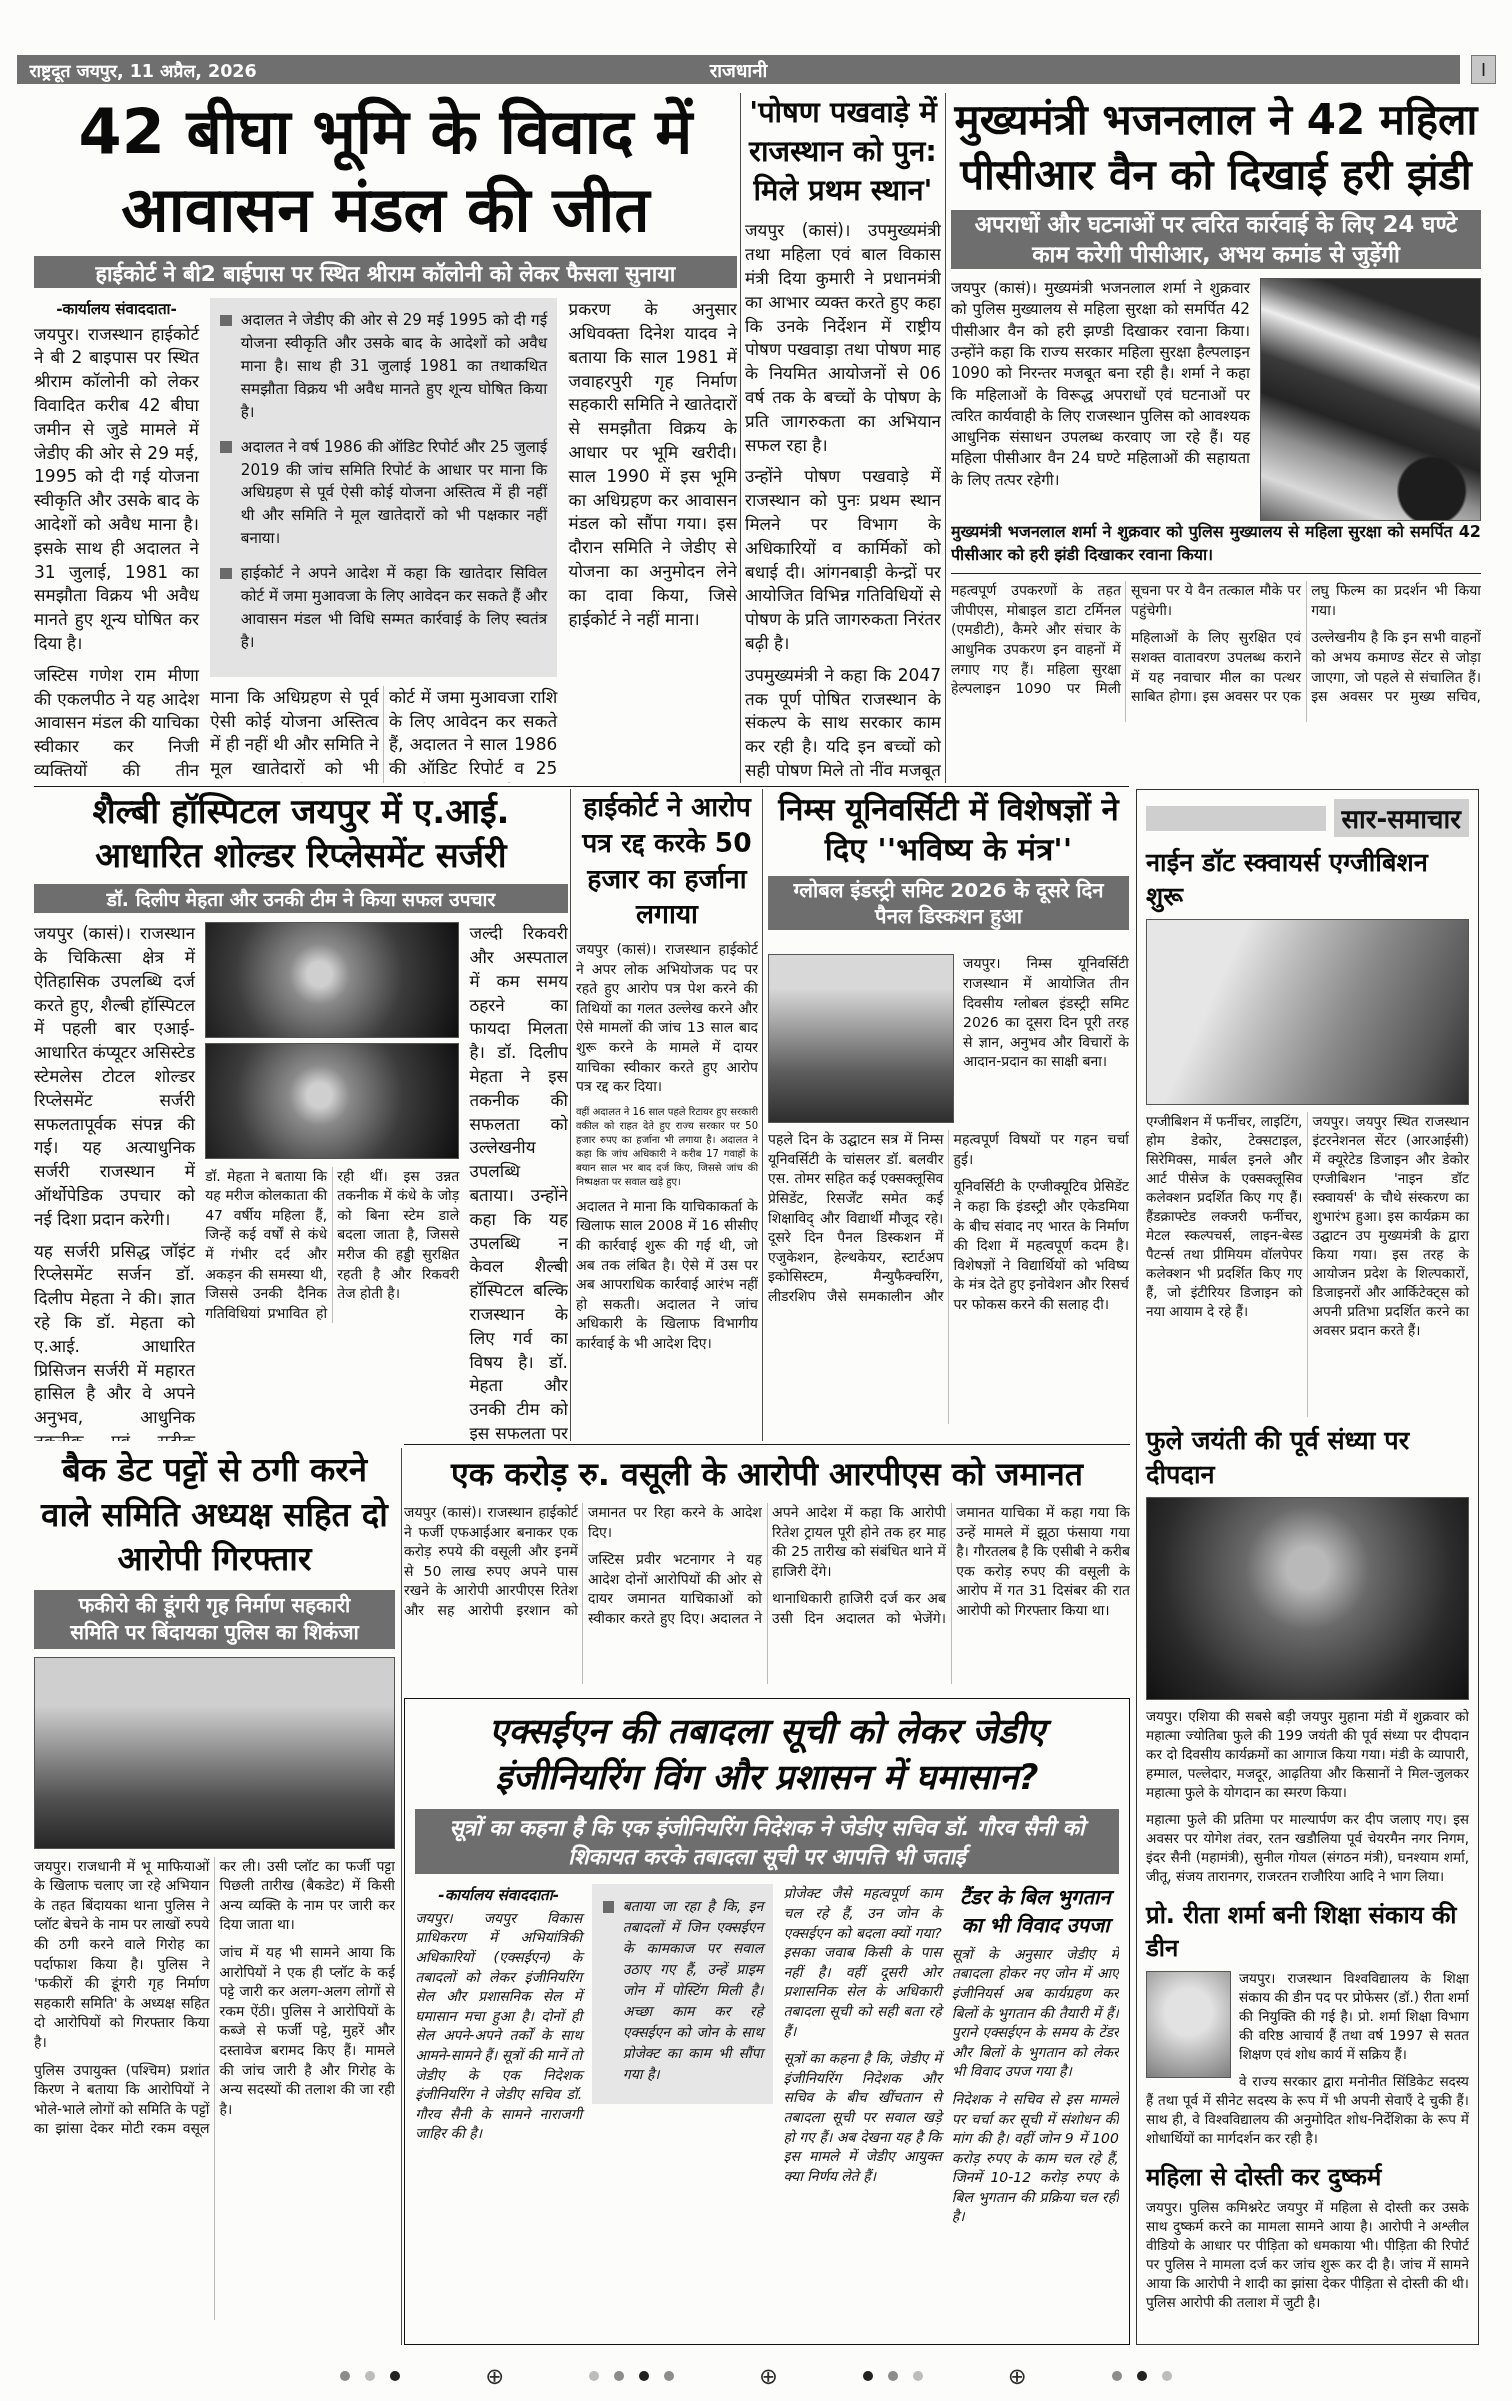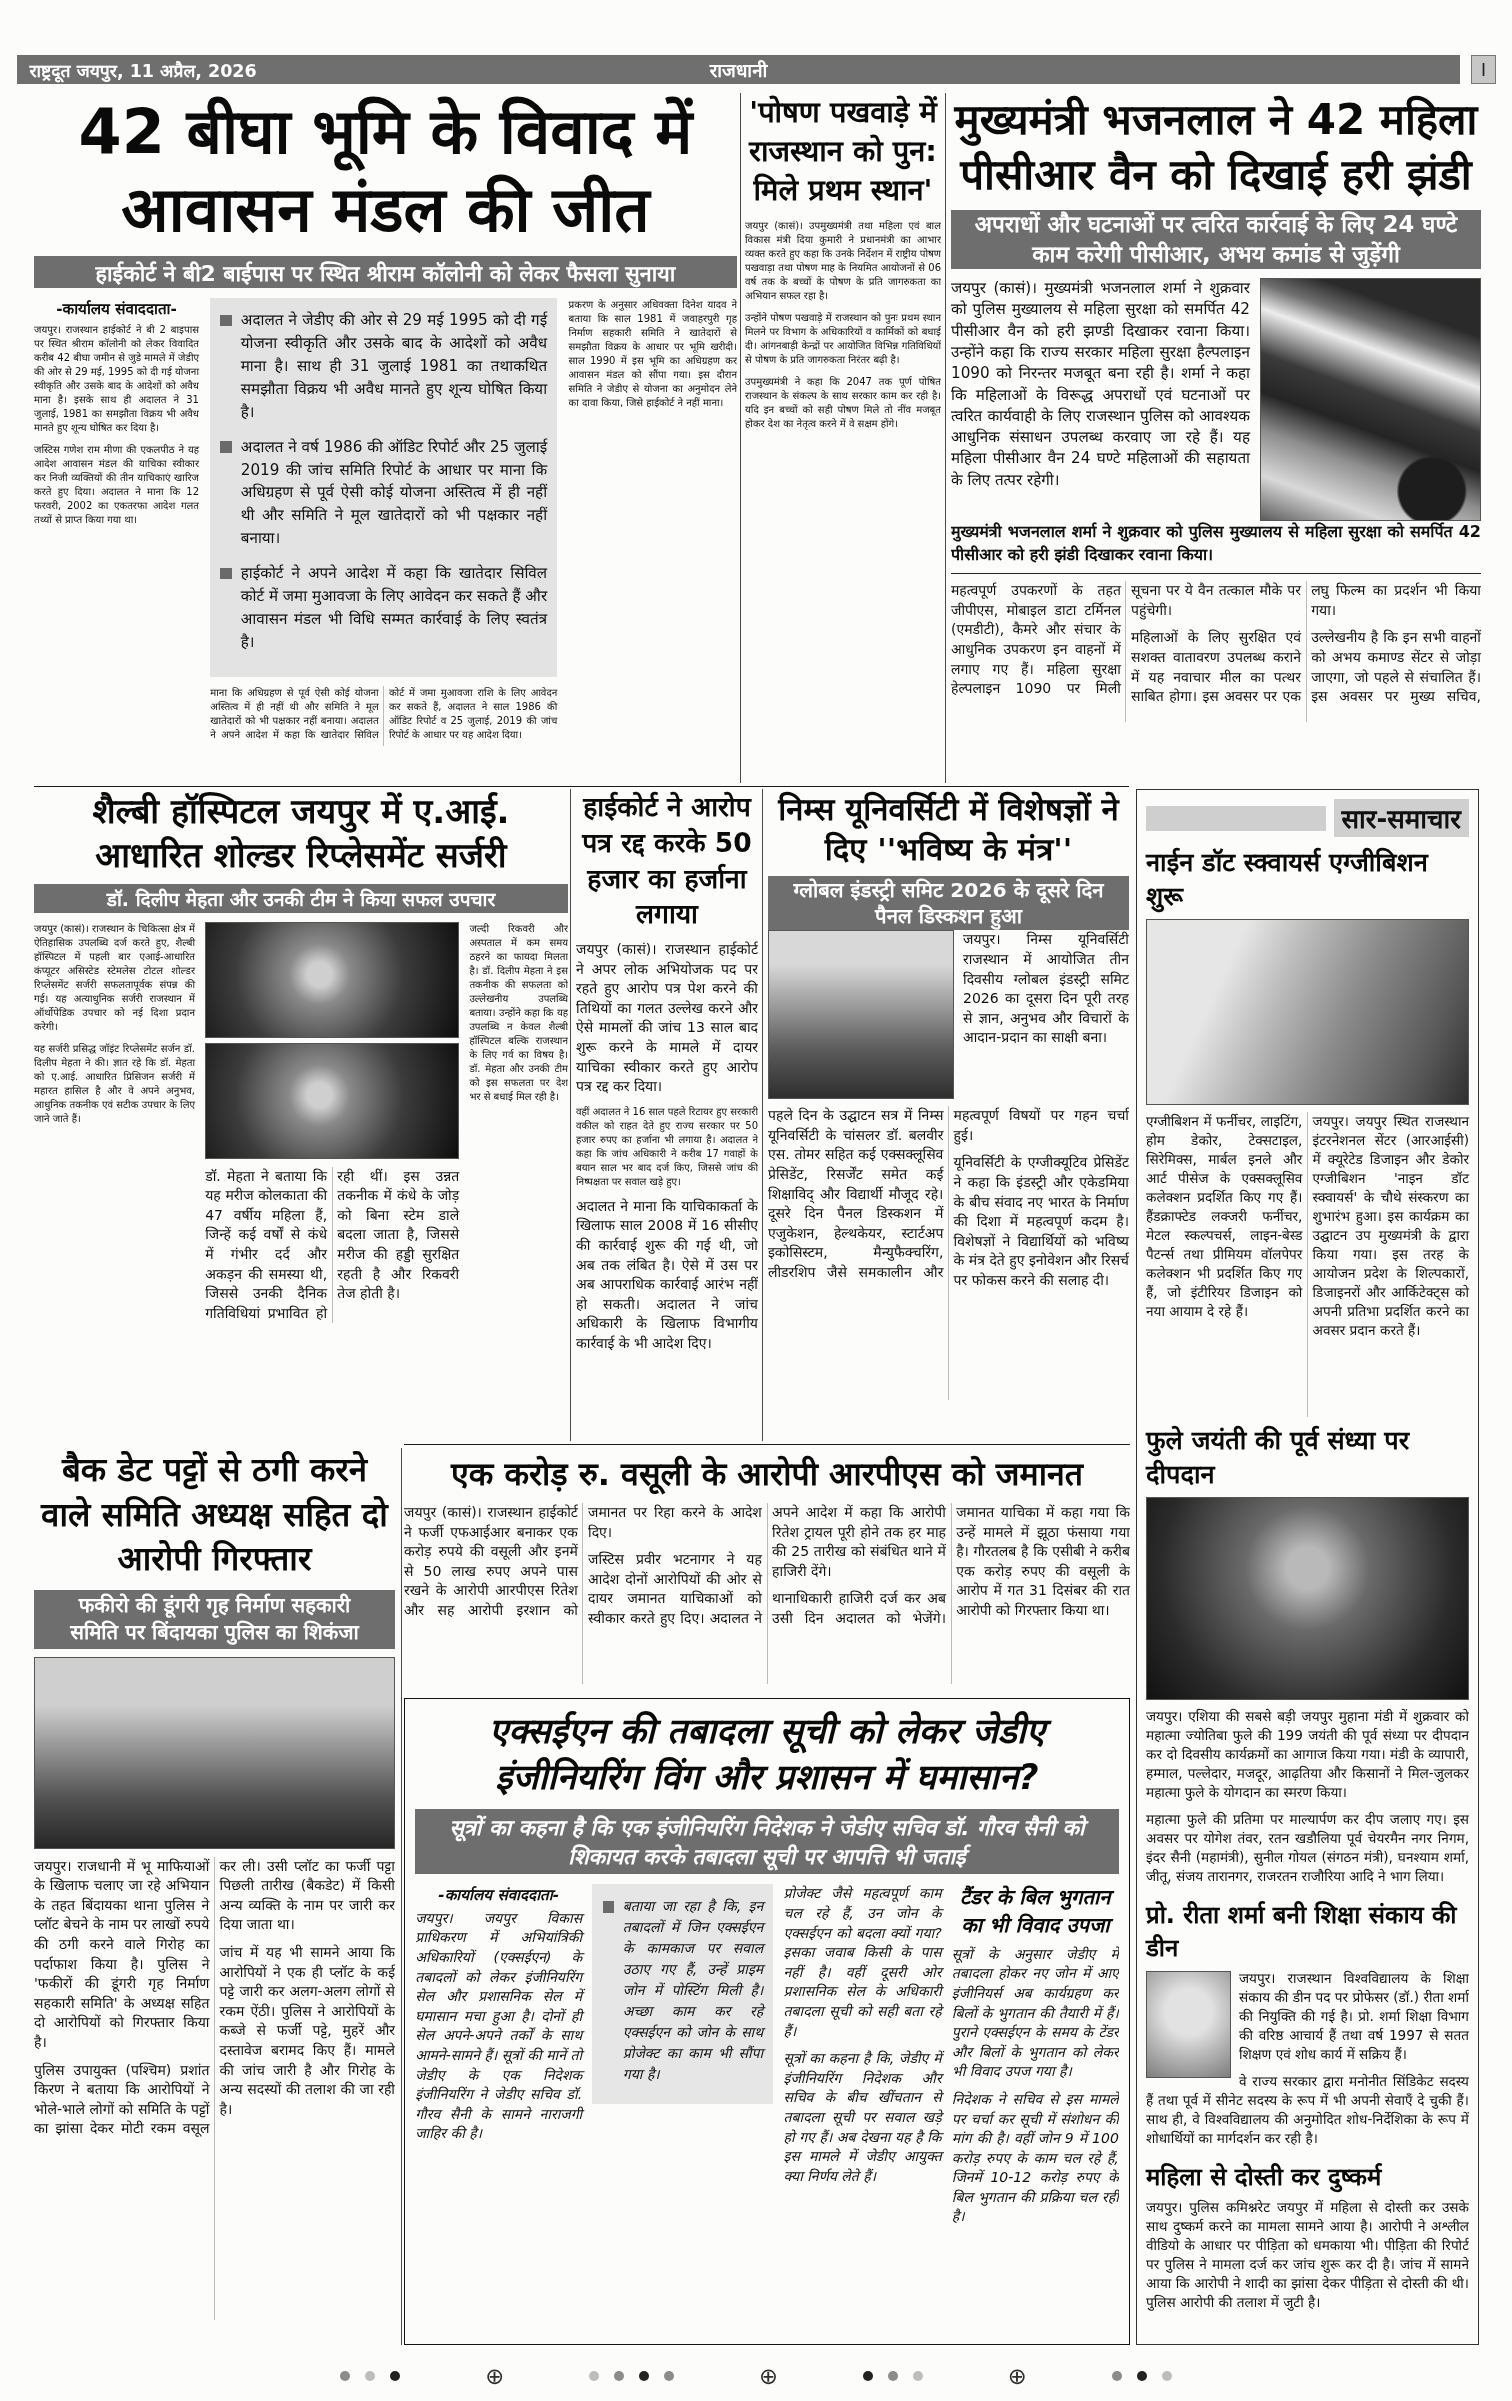--- a/index.html
+++ b/index.html
@@ -12,21 +12,21 @@
             color:#fff;display:flex;align-items:center;justify-content:space-between;padding:0 12.4px;box-sizing:border-box;}
   .masthead .ed{font-size:17.5px;font-weight:bold;}
   .masthead .sec{position:absolute;left:50%;transform:translateX(-50%);font-size:18.6px;font-weight:bold;}
   .pgmark{position:absolute;right:16px;top:55px;width:25px;height:29px;background:#c7c7c7;border:1.1px solid #777;
           box-sizing:border-box;display:flex;align-items:center;justify-content:center;font-size:17px;color:#222;}
   
   .story{position:absolute;overflow:hidden;box-sizing:border-box;}
   .hl{font-weight:bold;text-align:center;color:#0a0a0a;}
   .bar{background:#6e6e6e;color:#fff;font-weight:bold;text-align:center;display:flex;align-items:center;justify-content:center;box-sizing:border-box;}
   .byline{font-weight:bold;text-align:center;font-size:15.2px;margin:0 0 4.5px 0;}
-  p.b{font-size:10px;line-height:1.40;text-align:justify;margin:0 0 8px 0;}
+  p.b{font-size:17px;line-height:1.40;text-align:justify;margin:0 0 8px 0;}
   .cols2{column-count:2;column-gap:10.2px;column-rule:0.6px solid #bbb;}
   .cols3{column-count:3;column-gap:10.2px;column-rule:0.6px solid #bbb;}
   .cols4{column-count:4;column-gap:10.2px;column-rule:0.6px solid #bbb;}
   .graybox{background:#e3e3e3;padding:11.3px 10.2px;box-sizing:border-box;}
   .bullet{display:flex;margin-bottom:12.4px;}
   .bullet .sq{flex:0 0 11.3px;height:11.3px;background:#6a6a6a;margin:5.6px 9px 0 0;}
   .bullet .tx{font-size:15.2px;line-height:1.5;text-align:justify;}
   .photo{background:#9a9a9a;box-sizing:border-box;border:0.6px solid #555;}
   .ph-flag{background:
      radial-gradient(circle at 78% 88%, #1d1d1d 0 12%, transparent 13%),
@@ -152,21 +152,21 @@
     <div style="margin-top:8px;">
       <p class="b" style="font-size:14px;">जयपुर (कासं)। राजस्थान हाईकोर्ट ने अपर लोक अभियोजक पद पर रहते हुए आरोप पत्र पेश करने की तिथियों का गलत उल्लेख करने और ऐसे मामलों की जांच 13 साल बाद शुरू करने के मामले में दायर याचिका स्वीकार करते हुए आरोप पत्र रद्द कर दिया।</p>
       <p class="b" style="font-size:10px;">वहीं अदालत ने 16 साल पहले रिटायर हुए सरकारी वकील को राहत देते हुए राज्य सरकार पर 50 हजार रुपए का हर्जाना भी लगाया है। अदालत ने कहा कि जांच अधिकारी ने करीब 17 गवाहों के बयान साल भर बाद दर्ज किए, जिससे जांच की निष्पक्षता पर सवाल खड़े हुए।</p>
       <p class="b" style="font-size:14px;">अदालत ने माना कि याचिकाकर्ता के खिलाफ साल 2008 में 16 सीसीए की कार्रवाई शुरू की गई थी, जो अब तक लंबित है। ऐसे में उस पर अब आपराधिक कार्रवाई आरंभ नहीं हो सकती। अदालत ने जांच अधिकारी के खिलाफ विभागीय कार्रवाई के भी आदेश दिए।</p>
     </div>
   </div>
 
   <div class="story" style="left:768px;top:789px;width:361px;height:652px;">
     <div class="hl" style="font-size:31px;line-height:1.3;">निम्स यूनिवर्सिटी में विशेषज्ञों ने दिए ''भविष्य के मंत्र''</div>
     <div class="bar" style="height:54px;font-size:20.3px;line-height:1.3;margin-top:6.8px;padding:0 6.8px;">ग्लोबल इंडस्ट्री समिट 2026 के दूसरे दिन पैनल डिस्कशन हुआ</div>
-    <div style="display:flex;gap:9px;margin-top:0;">
+    <div style="display:flex;gap:9px;margin-top:24px;">
       <div class="photo ph-panel" style="flex:0 0 186px;height:169px;"></div>
       <div style="flex:1;">
         <p class="b" style="font-size:14px;">जयपुर। निम्स यूनिवर्सिटी राजस्थान में आयोजित तीन दिवसीय ग्लोबल इंडस्ट्री समिट 2026 का दूसरा दिन पूरी तरह से ज्ञान, अनुभव और विचारों के आदान-प्रदान का साक्षी बना।</p>
       </div>
     </div>
     <div class="cols2" style="margin-top:6.8px;height:294px;">
       <p class="b" style="font-size:14px;">पहले दिन के उद्घाटन सत्र में निम्स यूनिवर्सिटी के चांसलर डॉ. बलवीर एस. तोमर सहित कई एक्सक्लूसिव प्रेसिडेंट, रिसर्जेंट समेत कई शिक्षाविद् और विद्यार्थी मौजूद रहे। दूसरे दिन पैनल डिस्कशन में एजुकेशन, हेल्थकेयर, स्टार्टअप इकोसिस्टम, मैन्युफैक्चरिंग, लीडरशिप जैसे समकालीन और महत्वपूर्ण विषयों पर गहन चर्चा हुई।</p>
       <p class="b" style="font-size:14px;">यूनिवर्सिटी के एग्जीक्यूटिव प्रेसिडेंट ने कहा कि इंडस्ट्री और एकेडमिया के बीच संवाद नए भारत के निर्माण की दिशा में महत्वपूर्ण कदम है। विशेषज्ञों ने विद्यार्थियों को भविष्य के मंत्र देते हुए इनोवेशन और रिसर्च पर फोकस करने की सलाह दी।</p>
     </div>
   </div>

